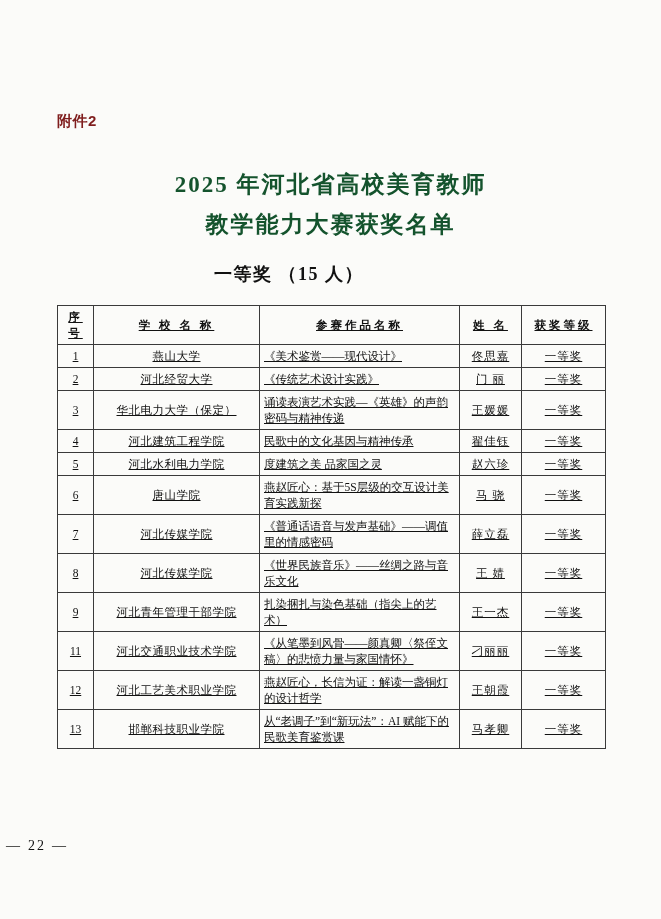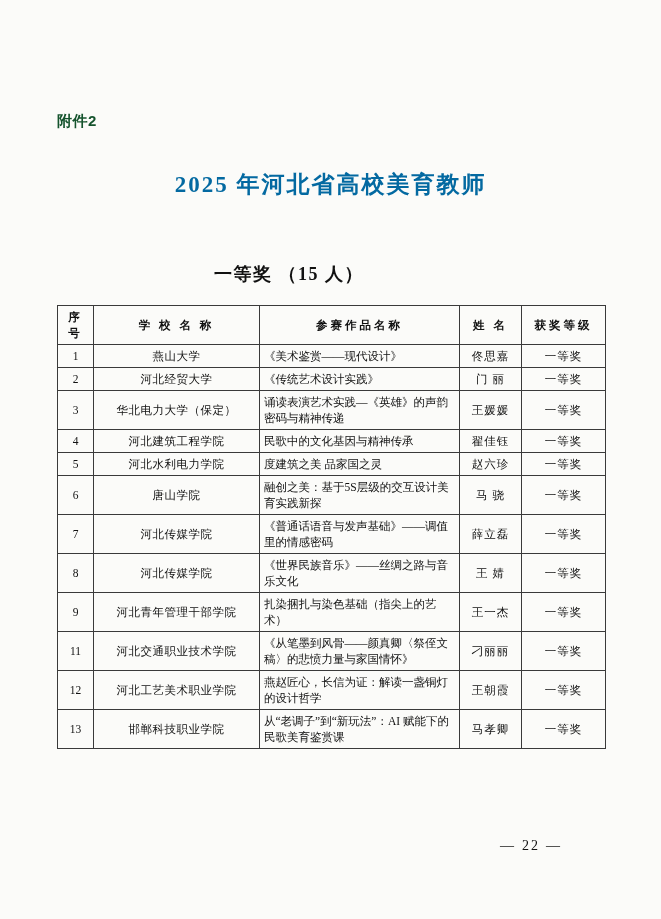--- a/index.html
+++ b/index.html
@@ -23,33 +23,33 @@
     background: #fbfbf9;
   }
   .attachment-label {
     position: absolute;
     left: 57px;
     top: 112px;
     font-size: 15px;
     font-weight: bold;
     letter-spacing: 0.5px;
     font-family: "Liberation Sans", "DejaVu Sans", sans-serif;
-    color: #14532d;
+    color: #7f1d1d;
   }
   .doc-title {
     position: absolute;
     left: 0;
     top: 165px;
     width: 661px;
     text-align: center;
     font-size: 23px;
     font-weight: bold;
     line-height: 40px;
     letter-spacing: 2px;
-    color: #0369a1;
+    color: #14532d;
     font-family: "Liberation Serif", "DejaVu Serif", serif;
   }
   .doc-title .line2 {
     display: block;
   }
   .section-heading {
     position: absolute;
     left: 0;
     top: 262px;
     width: 578px;
@@ -61,20 +61,21 @@
   }
   table.award-table {
     position: absolute;
     left: 57px;
     top: 305px;
     width: 548px;
     border-collapse: collapse;
     table-layout: fixed;
     font-size: 11.5px;
     color: #111;
+    text-decoration: underline;
   }
   table.award-table th,
   table.award-table td {
     border: 1px solid #3a3a3a;
     padding: 3px 4px;
     vertical-align: middle;
     line-height: 16px;
   }
   table.award-table th {
     font-weight: bold;
@@ -93,36 +94,37 @@
   td.school{ text-align: center; letter-spacing: 0.5px; }
   td.work  { text-align: left; padding-left: 8px; margin-left: 24px; }
   td.name  { text-align: center; letter-spacing: 1px; }
   td.level { text-align: center; letter-spacing: 1px; }
 
   .page-number {
     position: absolute;
     left: 0;
     top: 838px;
     width: 568px;
-    text-align: right;
+    text-align: left;
     font-size: 14px;
     letter-spacing: 2px;
     color: #111;
   }
   .page-number .dash { margin: 0 6px; }
 </style>
 </head>
 <body>
 
 <div class="page">
 
   <div class="attachment-label">附件2</div>
 
   <div class="doc-title">
     <span class="line1">2025 年河北省高校美育教师</span>
+    <span class="line2">教学能力大赛获奖名单</span>
   </div>
 
   <div class="section-heading">一等奖 （15 人）</div>
 
   <table class="award-table">
     <colgroup>
       <col class="c-no">
       <col class="c-school">
       <col class="c-work">
       <col class="c-name">
@@ -169,21 +171,21 @@
       <tr>
         <td class="no">5</td>
         <td class="school">河北水利电力学院</td>
         <td class="work">度建筑之美 品家国之灵</td>
         <td class="name">赵六珍</td>
         <td class="level">一等奖</td>
       </tr>
       <tr>
         <td class="no">6</td>
         <td class="school">唐山学院</td>
-        <td class="work">融创之美：基于5S层级的交互设计美育实践新探</td>
+        <td class="work">燕赵匠心：基于5S层级的交互设计美育实践新探</td>
         <td class="name">马  骁</td>
         <td class="level">一等奖</td>
       </tr>
       <tr>
         <td class="no">7</td>
         <td class="school">河北传媒学院</td>
         <td class="work">《普通话语音与发声基础》——调值里的情感密码</td>
         <td class="name">薛立磊</td>
         <td class="level">一等奖</td>
       </tr>

